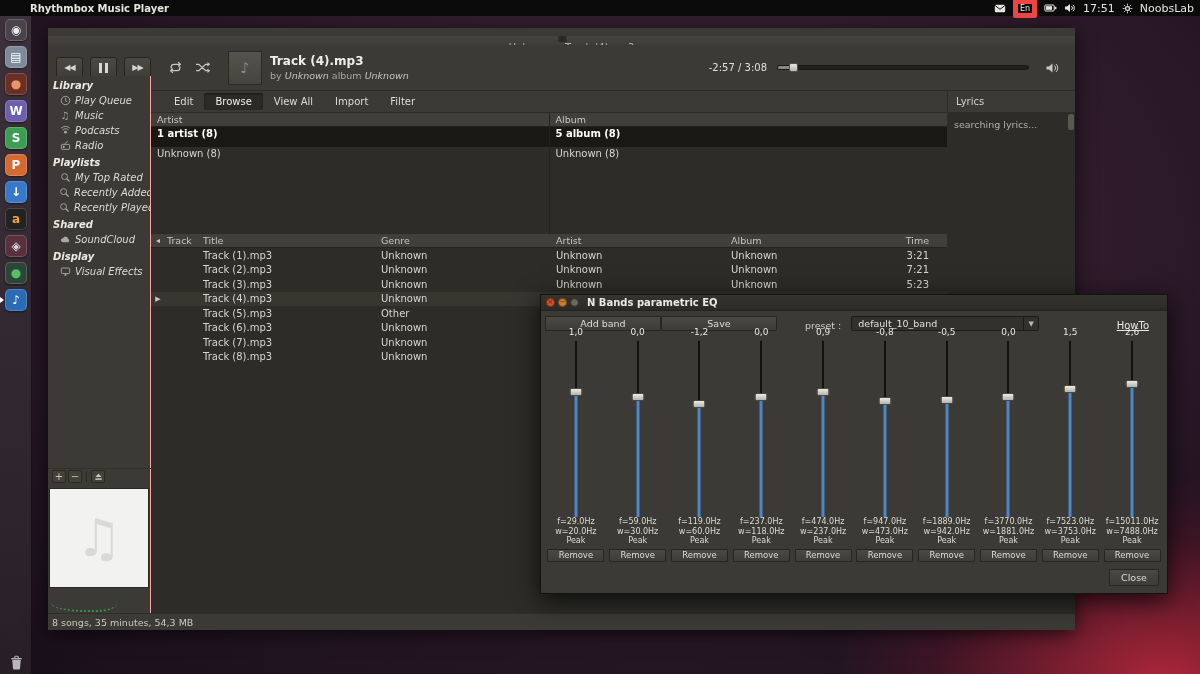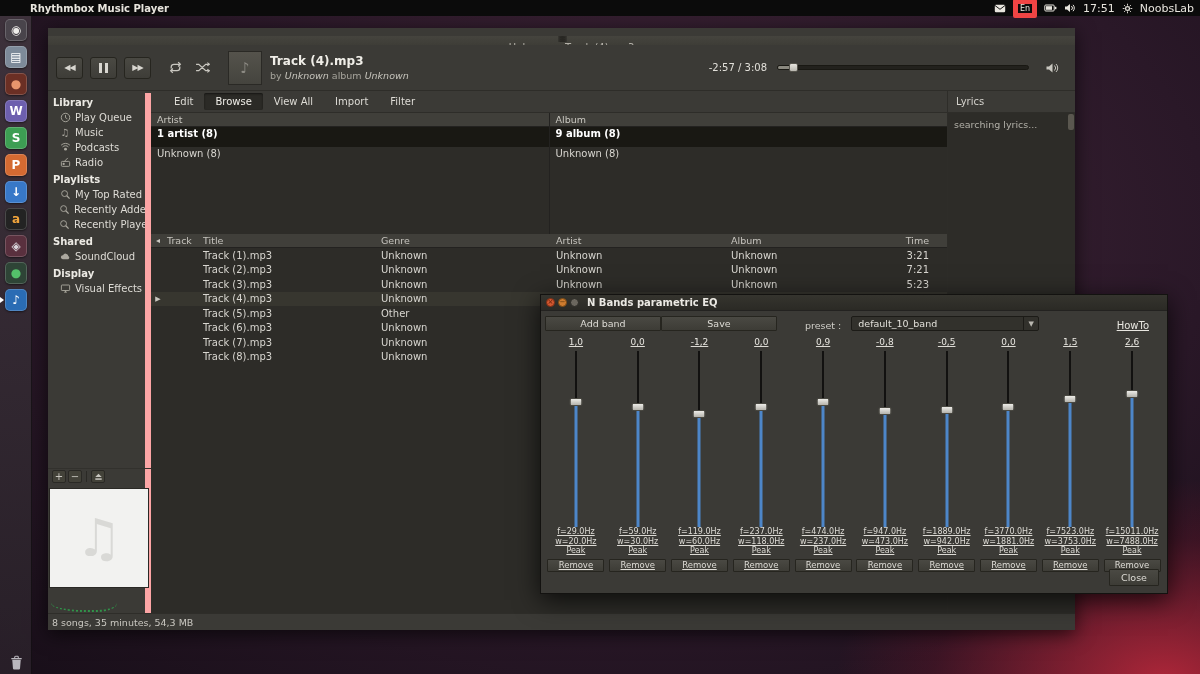--- a/index.html
+++ b/index.html
@@ -59,22 +59,22 @@
   .np-sub { font-size:9.5px; color:#a6a49c; margin-top:2px; }
   .np-sub em { color:#c6c4bc; }
   .tb-spacer { flex:1; }
   .time-display { font-size:10px; color:#e2e0da; margin-right:10px; white-space:nowrap; }
   .seek { position:relative; width:252px; height:5px; background:#22211d; border:1px solid #191813; border-radius:3px; margin-right:12px; }
   .seek-fill { position:absolute; left:0; top:0; bottom:0; background:#8a887f; border-radius:3px 0 0 3px; }
   .seek-handle { position:absolute; top:-3px; width:9px; height:9px; background:linear-gradient(#e6e4de,#b9b7b0);
     border:1px solid #55534c; border-radius:2px; }
 
   
-  .sidebar { position:absolute; left:0; top:65px; width:103px; bottom:17px; background:#3b3a36;
-    border-right:6px solid #fca5a5; overflow:hidden; }
+  .sidebar { position:absolute; left:0; top:48px; width:103px; bottom:17px; background:#3b3a36;
+    border-right:1px solid #fca5a5; overflow:hidden;font-style:italic; }
   .sb-sec-title { font-weight:bold; color:#eceae4; padding:4px 6px 2px 5px; }
   .sb-item { display:flex; align-items:center; gap:4px; padding:2px 2px 2px 11px; color:#dedcd6; white-space:nowrap; }
   .sb-ic { display:inline-flex; width:12px; justify-content:center; color:#aba89f; font-size:10px; }
   .sb-tools { position:absolute; left:0; top:440px; width:103px; height:16px; display:flex; align-items:center;
     gap:2px; padding-left:4px; border-top:1px solid #32312d; color:#c9c7c0; }
   .sb-tool { width:14px; height:13px; display:inline-flex; align-items:center; justify-content:center;
     font-size:10px; border:1px solid #2a2925; background:#434239; border-radius:2px; }
   .sb-tool-sep { width:1px; height:11px; background:#2a2925; margin:0 2px; }
   .album-large { position:absolute; left:1px; top:460px; width:100px; height:100px; background:#f2f2f0;
     border:1px solid #2a2925; display:flex; align-items:center; justify-content:center; }
@@ -144,21 +144,21 @@
   .eq-btn { background:linear-gradient(#4a4943,#3d3c36); border:1px solid #26251f; color:#dedcd6;
     font-size:9.5px; border-radius:1px; display:inline-flex; align-items:center; justify-content:center; }
   .eq-add, .eq-save { width:116px; height:15px; }
   .eq-preset-label { margin-left:28px; color:#cfcdc7; font-size:9.5px; }
   .eq-combo { margin-left:10px; width:188px; height:15px; background:#32312c; border:1px solid #1c1b17;
     display:flex; align-items:center; border-radius:2px; }
   .eq-combo-value { flex:1; padding-left:6px; font-size:9.5px; color:#e2e0da; white-space:nowrap; overflow:hidden; }
   .eq-combo-arrow { width:15px; height:100%; display:flex; align-items:center; justify-content:center;
     border-left:1px solid #1c1b17; color:#b9b7b0; font-size:7px; }
   .eq-howto { margin-left:auto; margin-right:14px; color:#e8e6e0; text-decoration:underline; font-size:10px; }
-  .eq-bands { position:absolute; left:4px; right:4px; top:42px; display:flex;text-decoration:underline; }
+  .eq-bands { position:absolute; left:4px; right:4px; top:32px; display:flex; }
   .band { width:62px; display:flex; flex-direction:column; align-items:center; }
   .band-gain { height:12px; font-size:9px; color:#e8e6e0; }
   .band-slider { position:relative; width:100%; height:176px; margin-top:2px; }
   .sl-line { position:absolute; left:50%; top:0; bottom:0; width:2px; background:#121110; transform:translateX(-50%); }
   .sl-fill { position:absolute; left:50%; bottom:0; width:3px; background:#4d86c9; transform:translateX(-50%); }
   .sl-handle { position:absolute; left:50%; transform:translate(-50%,-50%); width:13px; height:8px;
     background:linear-gradient(#ecebe7,#b5b3ac); border:1px solid #4a4942; border-radius:2px; }
   .band-label { font-size:8px; line-height:9.5px; color:#dedcd6; text-align:center; white-space:nowrap; }
   .band-remove { width:57px; height:13px; font-size:8.5px; margin-top:3px; }
   .eq-close-btn { position:absolute; right:8px; bottom:7px; width:50px; height:17px; }
@@ -479,21 +479,21 @@
 
   <div class="br-item">
     <span>Unknown (8)</span>
   </div>
 </div>
       </div>
       <div class="br-pane">
         <div class="br-head">Album</div>
         <div>
   <div class="br-item selected">
-    <span>9 album (8)</span>
+    <span>5 album (8)</span>
   </div>
 
   <div class="br-item">
     <span>Unknown (8)</span>
   </div>
 </div>
       </div>
     </div>
 
     <div class="tracklist">

